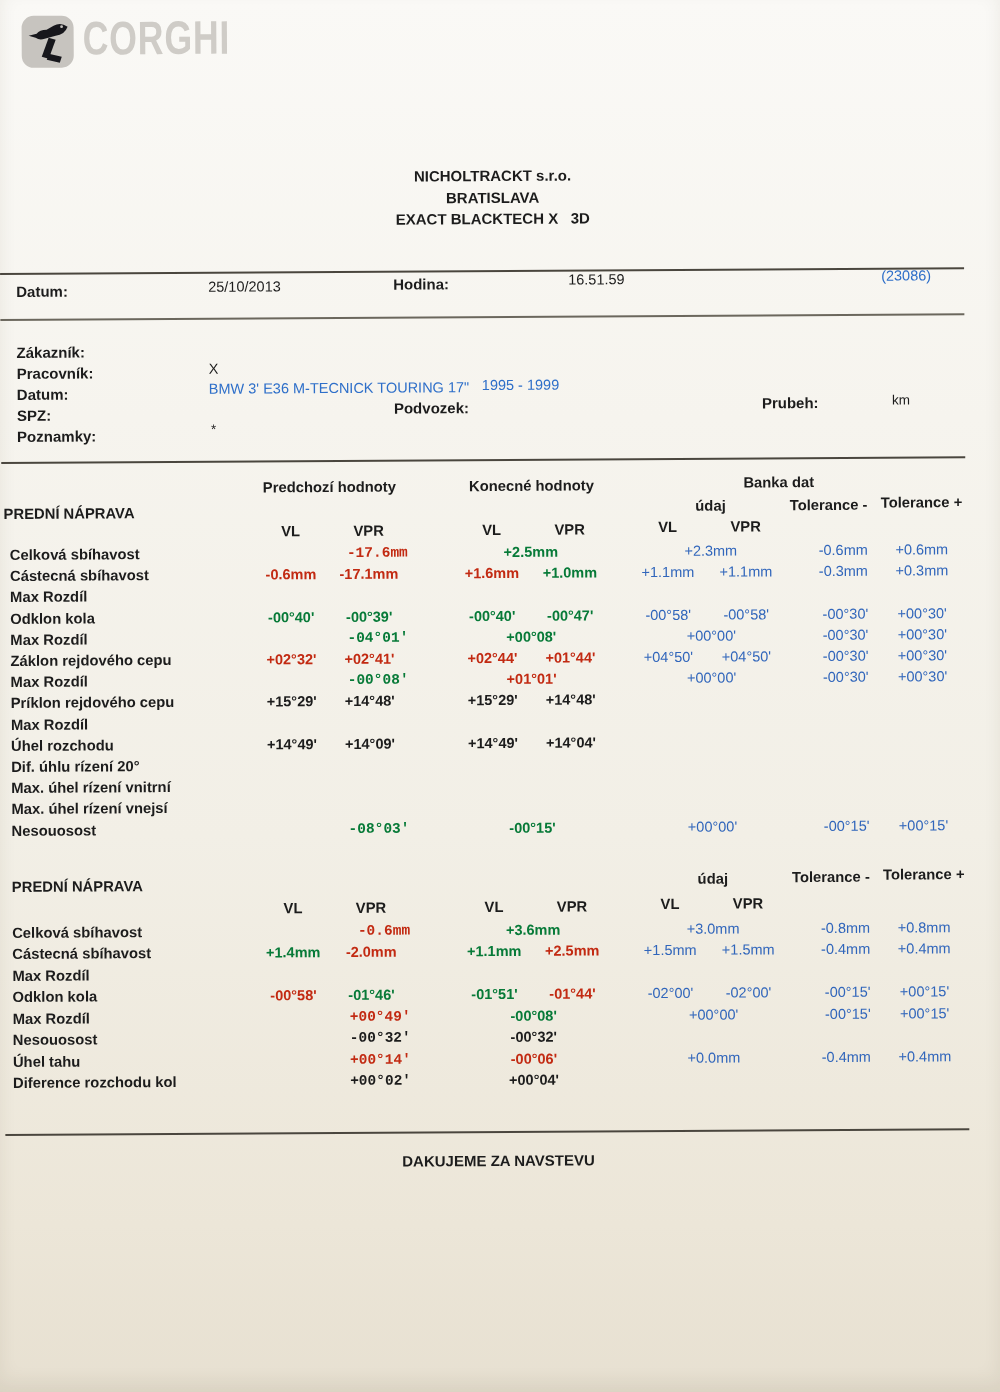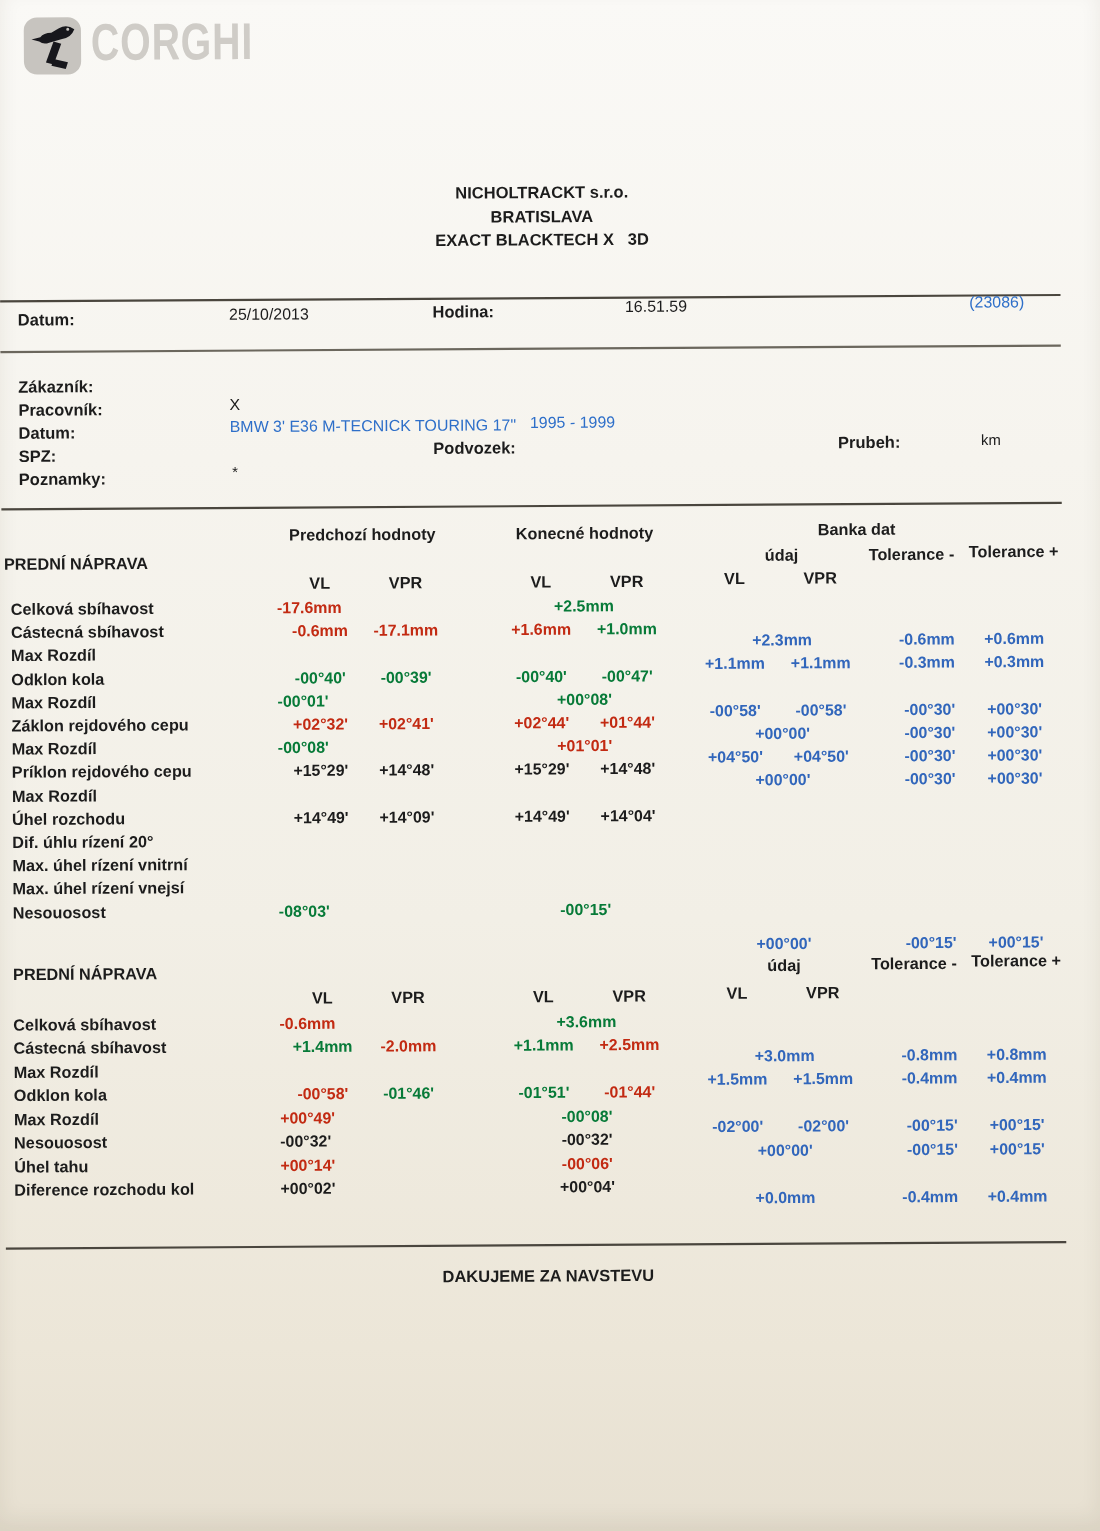--- a/index.html
+++ b/index.html
@@ -22,30 +22,30 @@
   .logo-text{position:absolute;left:86px;top:8px;font-size:47px;font-weight:800;color:#cfccc7;
     letter-spacing:1px;transform:scaleX(0.76);transform-origin:0 0;}
   
   .hline{position:absolute;left:2px;right:34px;height:2px;background:#4a463e;}
   .hline.thin{height:1.5px;background:#6b675d;}
   
   .title-line{left:0;width:990px;text-align:center;font-weight:700;font-size:15px;white-space:pre;}
   
   .red{color:#c22a12;font-weight:700;}
   .green{color:#077a38;font-weight:700;}
-  .blue{color:#3166bb;font-weight:700;margin-top:32px;}
+  .blue{color:#3166bb;font-weight:400;}
   .black{color:#1c1c1c;font-weight:700;}
   .bluetxt{color:#2e6fc9;}
   
   .row{left:0;width:1000px;height:21px;}
   .v{font-size:14.5px;}
   .c-label{left:10px;font-size:14.8px;font-weight:700;color:#1c1c1c;}
   .c-prev-vl{left:252px;width:78px;text-align:center;}
   .c-prev-vpr{left:330px;width:78px;text-align:center;}
-  .c-prev-center{left:252px;width:156px;text-align:left;}
+  .c-prev-center{left:252px;width:156px;text-align:right;font-family:Liberation Mono, monospace;}
   .c-fin-vl{left:453px;width:78px;text-align:center;}
   .c-fin-vpr{left:531px;width:78px;text-align:center;}
   .c-fin-center{left:453px;width:156px;text-align:center;}
   .c-bank-vl{left:628px;width:80px;text-align:center;}
   .c-bank-vpr{left:706px;width:80px;text-align:center;}
   .c-bank-center{left:633px;width:156px;text-align:center;}
   .c-tolm{left:768px;width:100px;text-align:right;}
   .c-tolp{left:872px;width:100px;text-align:center;}
   .h-prev{left:230px;width:200px;text-align:center;}
   .h-fin{left:432px;width:200px;text-align:center;}
@@ -140,21 +140,21 @@
           <span class="abs v c-prev-vpr green">-00°39'</span>
           <span class="abs v c-fin-vl green">-00°40'</span>
           <span class="abs v c-fin-vpr green">-00°47'</span>
           <span class="abs v c-bank-vl blue">-00°58'</span>
           <span class="abs v c-bank-vpr blue">-00°58'</span>
           <span class="abs v c-tolm blue">-00°30'</span>
           <span class="abs v c-tolp blue">+00°30'</span>
         </div>
         <div class="row abs" style="top:628.8px">
           <span class="abs c-label">Max Rozdíl</span>
-          <span class="abs v c-prev-center green">-00°01'</span>
+          <span class="abs v c-prev-center green">-04°01'</span>
           <span class="abs v c-fin-center green">+00°08'</span>
           <span class="abs v c-bank-center blue">+00°00'</span>
           <span class="abs v c-tolm blue">-00°30'</span>
           <span class="abs v c-tolp blue">+00°30'</span>
         </div>
         <div class="row abs" style="top:650.0px">
           <span class="abs c-label">Záklon rejdového cepu</span>
           <span class="abs v c-prev-vl red">+02°32'</span>
           <span class="abs v c-prev-vpr red">+02°41'</span>
           <span class="abs v c-fin-vl red">+02°44'</span>

